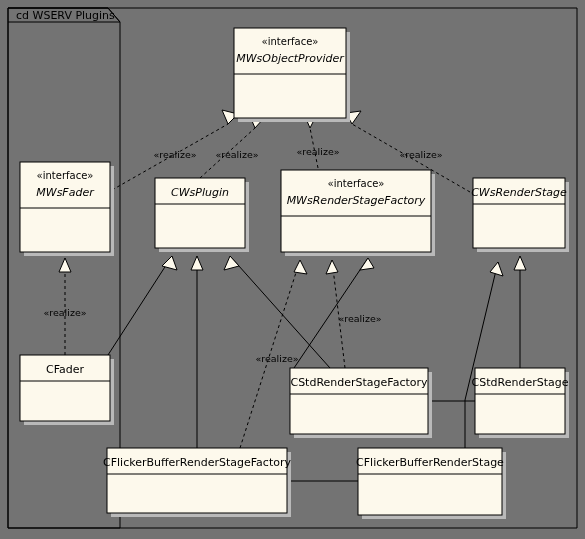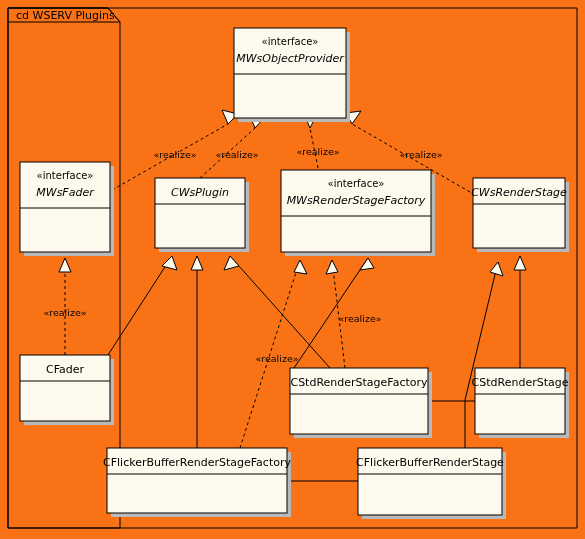--- a/index.html
+++ b/index.html
@@ -1,18 +1,18 @@
 <!DOCTYPE html>
 <html><head>
 <meta charset="utf-8">
 <style>
   html,body{margin:0;padding:0;background:#ffffff;}
   body{width:585px;height:539px;overflow:hidden;
        font-family:"DejaVu Sans","Liberation Sans",sans-serif;}
-  #canvas{position:relative;width:585px;height:539px;background:#f97316;}
+  #canvas{position:relative;width:585px;height:539px;background:#737373;}
   svg{position:absolute;left:0;top:0;}
   .frame-label{font-size:11px;fill:#000;font-family:"DejaVu Sans","Liberation Sans",sans-serif;}
   .cls-name{font-size:11px;fill:#000;text-anchor:middle;
             font-family:"DejaVu Sans","Liberation Sans",sans-serif;}
   .cls-name.ital{font-style:italic;}
   .stereo{font-size:10px;fill:#000;text-anchor:middle;
           font-family:"DejaVu Sans","Liberation Sans",sans-serif;}
   .rel-label{font-size:9.5px;fill:#000;text-anchor:middle;
              font-family:"DejaVu Sans","Liberation Sans",sans-serif;}
   .box-fill{fill:#fdf9ec;stroke:#000;stroke-width:1;}

